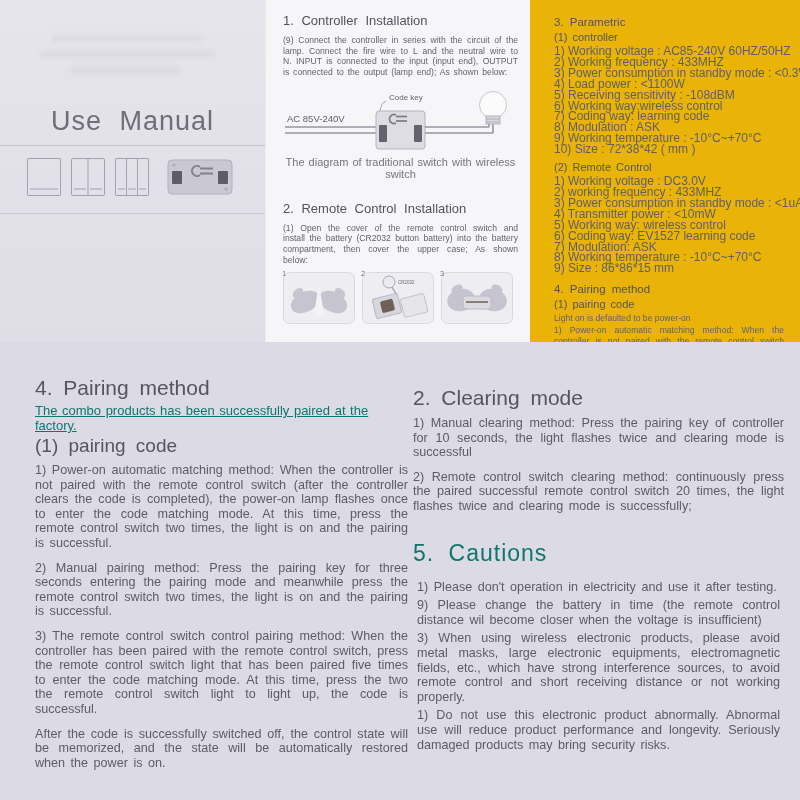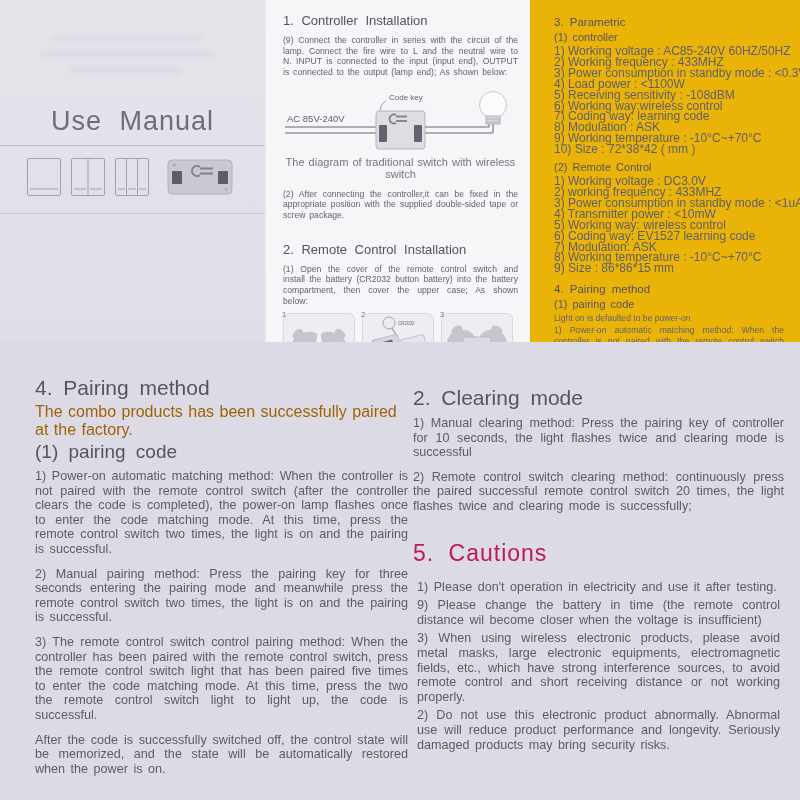--- a/index.html
+++ b/index.html
@@ -49,25 +49,25 @@
   .spec{font-size:12px;line-height:10.9px;color:#5f5f6a;white-space:nowrap;}
   .note-right{font-size:8.6px;color:#62626d;margin:1px 0 2px;}
   .p-right{font-size:8.6px;line-height:1.26;color:#62626d;text-align:justify;word-spacing:1.5px;margin:2px 0 0;}
 
   
   .bottom{position:absolute;left:0;top:342px;width:800px;height:458px;background:#dcdae4;}
   .b-left{position:absolute;left:35px;top:34px;width:373px;}
   .b-right{position:absolute;left:413px;top:44px;width:371px;}
 
   .bh{font-size:21px;font-weight:400;color:#55555f;word-spacing:5px;margin:0 0 3px;}
-  .b-intro{font-size:16px;color:#a16207;margin:0 0 2px;word-spacing:1px;}
+  .b-intro{font-size:13px;color:#0f766e;margin:0 0 2px;word-spacing:1px;text-decoration:underline;}
   .bsub{font-size:19px;font-weight:400;color:#55555f;word-spacing:5px;margin:1px 0 6px;}
   .bp{font-size:12.6px;line-height:14.6px;color:#5c5c67;text-align:justify;word-spacing:2px;margin:0 0 10px;}
   .bp.tight{margin:4px;}
-  .bh-caut{font-size:23px;font-weight:400;color:#be185d;letter-spacing:1px;word-spacing:7px;margin:26px 0 13px;}
+  .bh-caut{font-size:23px;font-weight:400;color:#0f766e;letter-spacing:1px;word-spacing:7px;margin:26px 0 13px;}
 </style>
 </head>
 <body>
 
 <div class="shot">
 
   <section class="top">
 
     <div class="cover">
       <div class="ghost g1"></div>
@@ -127,21 +127,20 @@
         <line x1="142" y1="38" x2="206" y2="38" stroke="#97959f" stroke-width="1.6"></line>
         <line x1="142" y1="44" x2="210" y2="44" stroke="#97959f" stroke-width="1.6"></line>
         <path d="M206 38 v-5 M210 44 v-11" stroke="#97959f" stroke-width="1.6" fill="none"></path>
         <circle cx="210" cy="16" r="13.5" fill="#fbfbfc" stroke="#c9c8cf"></circle>
         <rect x="203" y="27" width="14" height="8" fill="#d8d7dd" stroke="#b2b0bc"></rect>
         <line x1="203" y1="30" x2="217" y2="30" stroke="#b2b0bc"></line>
         <line x1="203" y1="33" x2="217" y2="33" stroke="#b2b0bc"></line>
       </svg>
       <div class="cap">The diagram of traditional switch with wireless switch</div>
 
-      <p class="p-top">(2) After connecting the controller,it can be fixed in the appropriate position with the supplied double-sided tape or screw package.</p>
 
       <div class="h-top" style="margin-top:21px">2. Remote Control Installation</div>
       <p class="p-top">(1) Open the cover of the remote control switch and install the battery (CR2032 button battery) into the battery compartment, then cover the upper case; As shown below:</p>
 
       <div class="steps">
         <div class="step">
           <span class="step-num">1</span>
           <svg width="72" height="52" viewBox="0 0 72 52">
             <rect x="0.5" y="0.5" width="71" height="51" rx="6" fill="#eeedf1" stroke="#d9d8df"></rect>
             <ellipse cx="22" cy="30" rx="15" ry="10" fill="#c6c5cf" transform="rotate(-28 22 30)"></ellipse>
@@ -223,17 +222,17 @@
     </div>
 
     <div class="b-right">
       <div class="bh">2. Clearing mode</div>
       <p class="bp" style="margin-top:6px">1) Manual clearing method: Press the pairing key of controller for 10 seconds, the light flashes twice and clearing mode is successful</p>
       <p class="bp">2) Remote control switch clearing method: continuously press the paired successful remote control switch 20 times, the light flashes twice and clearing mode is successfully;</p>
       <div class="bh-caut">5. Cautions</div>
       <p class="bp tight">1) Please don't operation in electricity and use it after testing.</p>
       <p class="bp tight">9) Please change the battery in time (the remote control distance wil become closer when the voltage is insufficient)</p>
       <p class="bp tight">3) When using wireless electronic products, please avoid metal masks, large electronic equipments, electromagnetic fields, etc., which have strong interference sources, to avoid remote control and short receiving distance or not working properly.</p>
-      <p class="bp tight">2) Do not use this electronic product abnormally. Abnormal use will reduce product performance and longevity. Seriously damaged products may bring security risks.</p>
+      <p class="bp tight">1) Do not use this electronic product abnormally. Abnormal use will reduce product performance and longevity. Seriously damaged products may bring security risks.</p>
     </div>
   </section>
 
 </div>
 
 </body></html>

